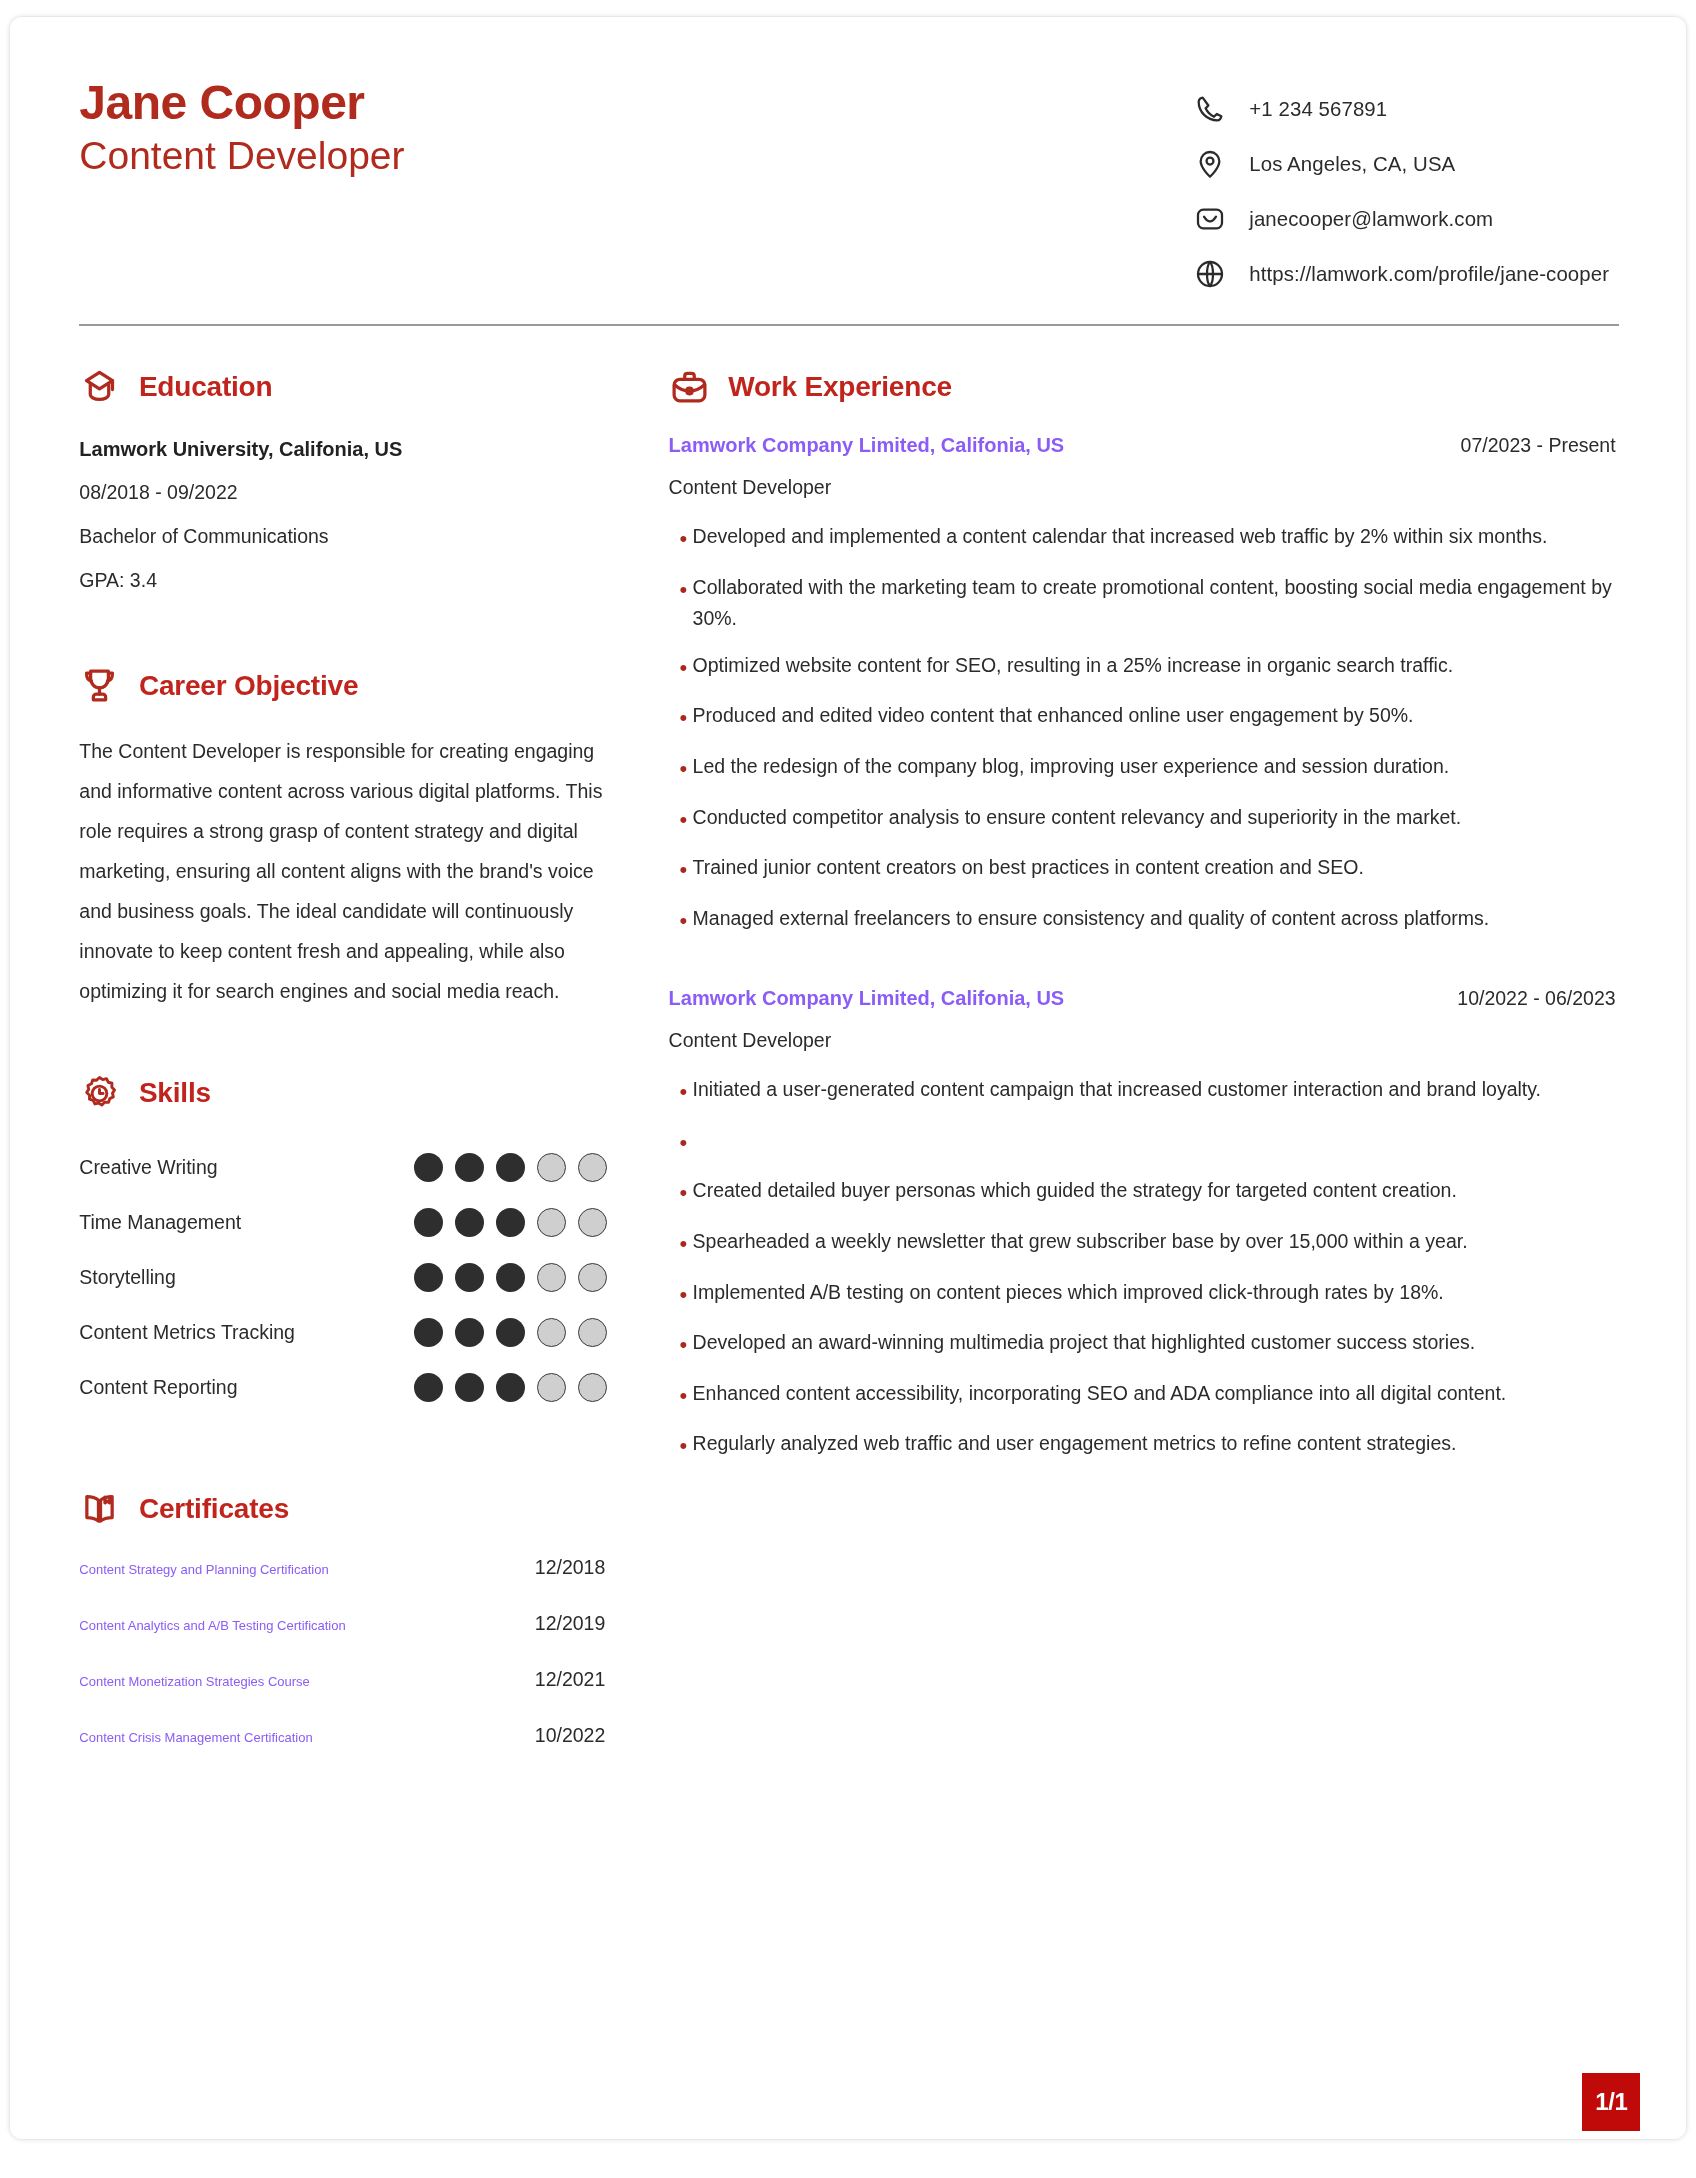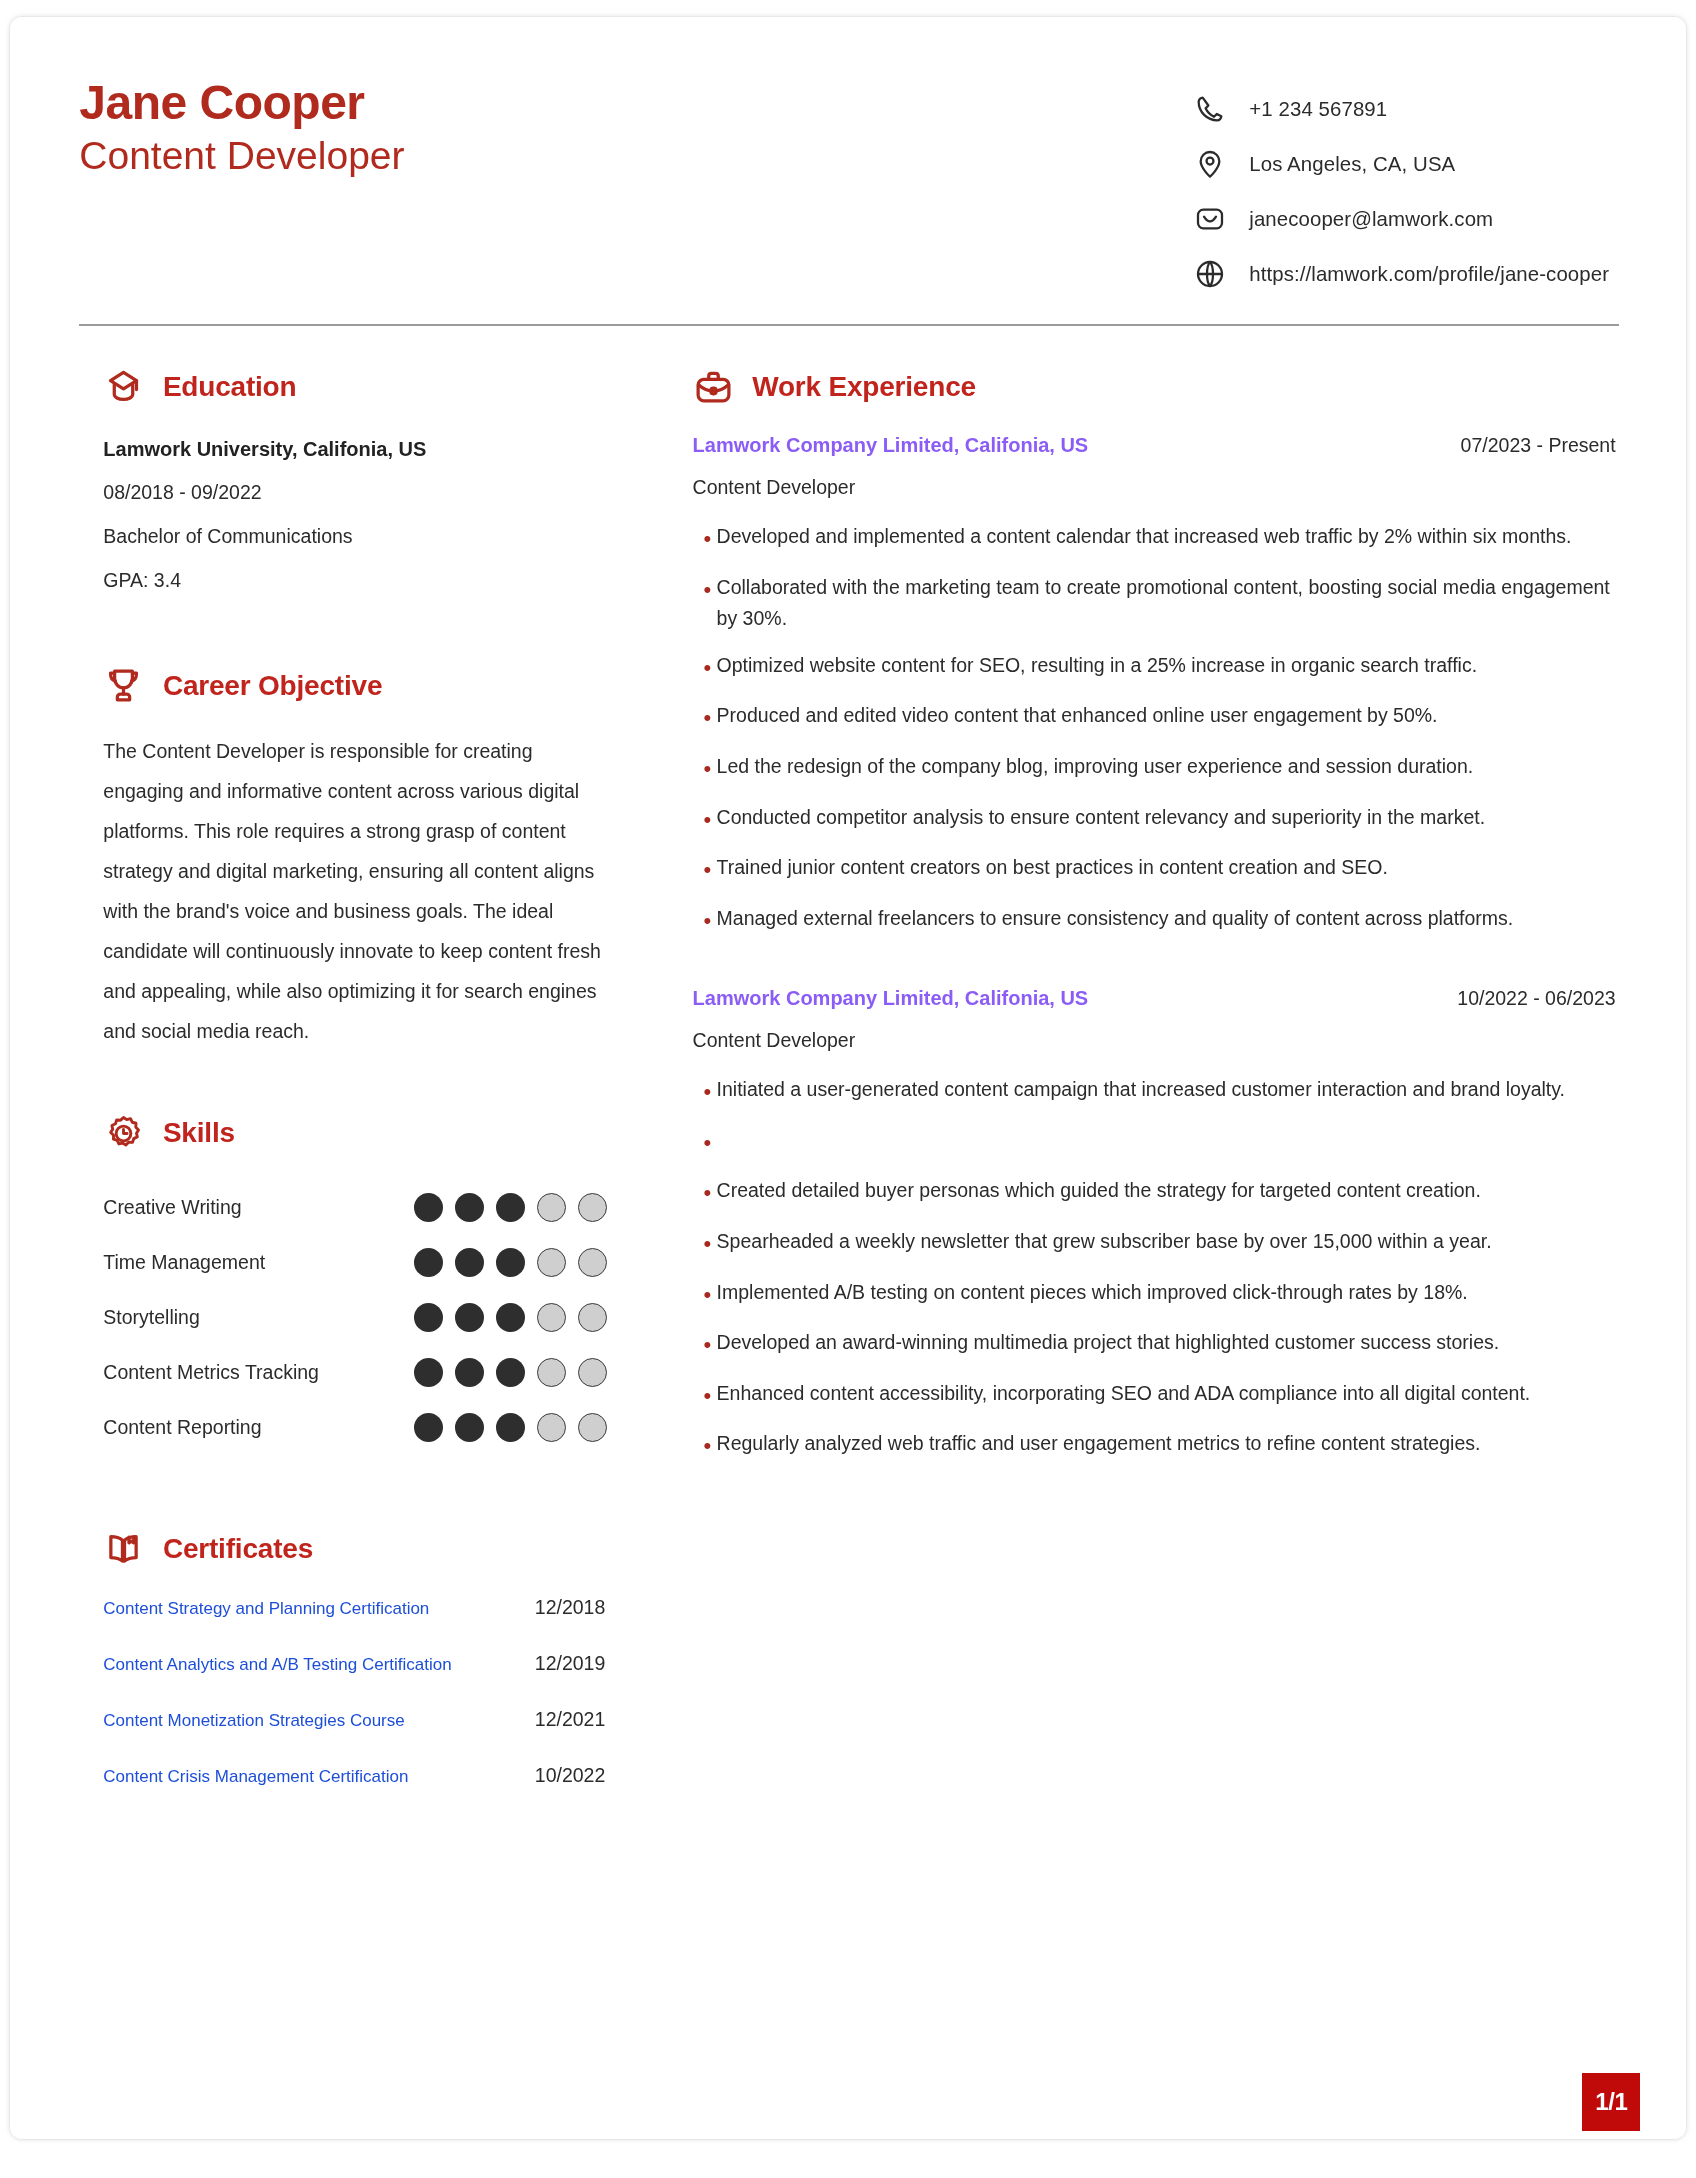--- a/index.html
+++ b/index.html
@@ -90,21 +90,21 @@
   
   .body-grid {
     display: flex;
     padding: 0 11px;
     margin-top: 41px;
   }
   .col-left  { width: 580px; flex: 0 0 580px; padding-right: 43px; }
   .col-right { flex: 1 1 auto; padding-left: 9.3px; }
 
   
-  .section { margin-bottom: 0; margin-left: 24px; }
+  .section { margin-bottom: 0; }
   .section-head {
     display: flex;
     align-items: center;
     margin-bottom: 26px;
   }
   .section-icon {
     width: 41px; height: 41px;
     flex: 0 0 41px;
     margin-right: 18.6px;
     color: #b02a1d;
@@ -165,22 +165,22 @@
   .dot.off { background: #cfcfcf; border: 1.9px solid #3a3a3a; }
 
   
   .cert-row {
     display: flex;
     align-items: baseline;
     justify-content: space-between;
     height: 56px;
   }
   .cert-name {
-    font-size: 17px;
-    color: #1d4ed8;
+    font-size: 13px;
+    color: #8b5cf6;
   }
   .cert-date {
     font-size: 19.5px;
     color: #2b2b2b;
     text-align: right;
     min-width: 111px;
     padding-right: 11px;
   }
 
   

